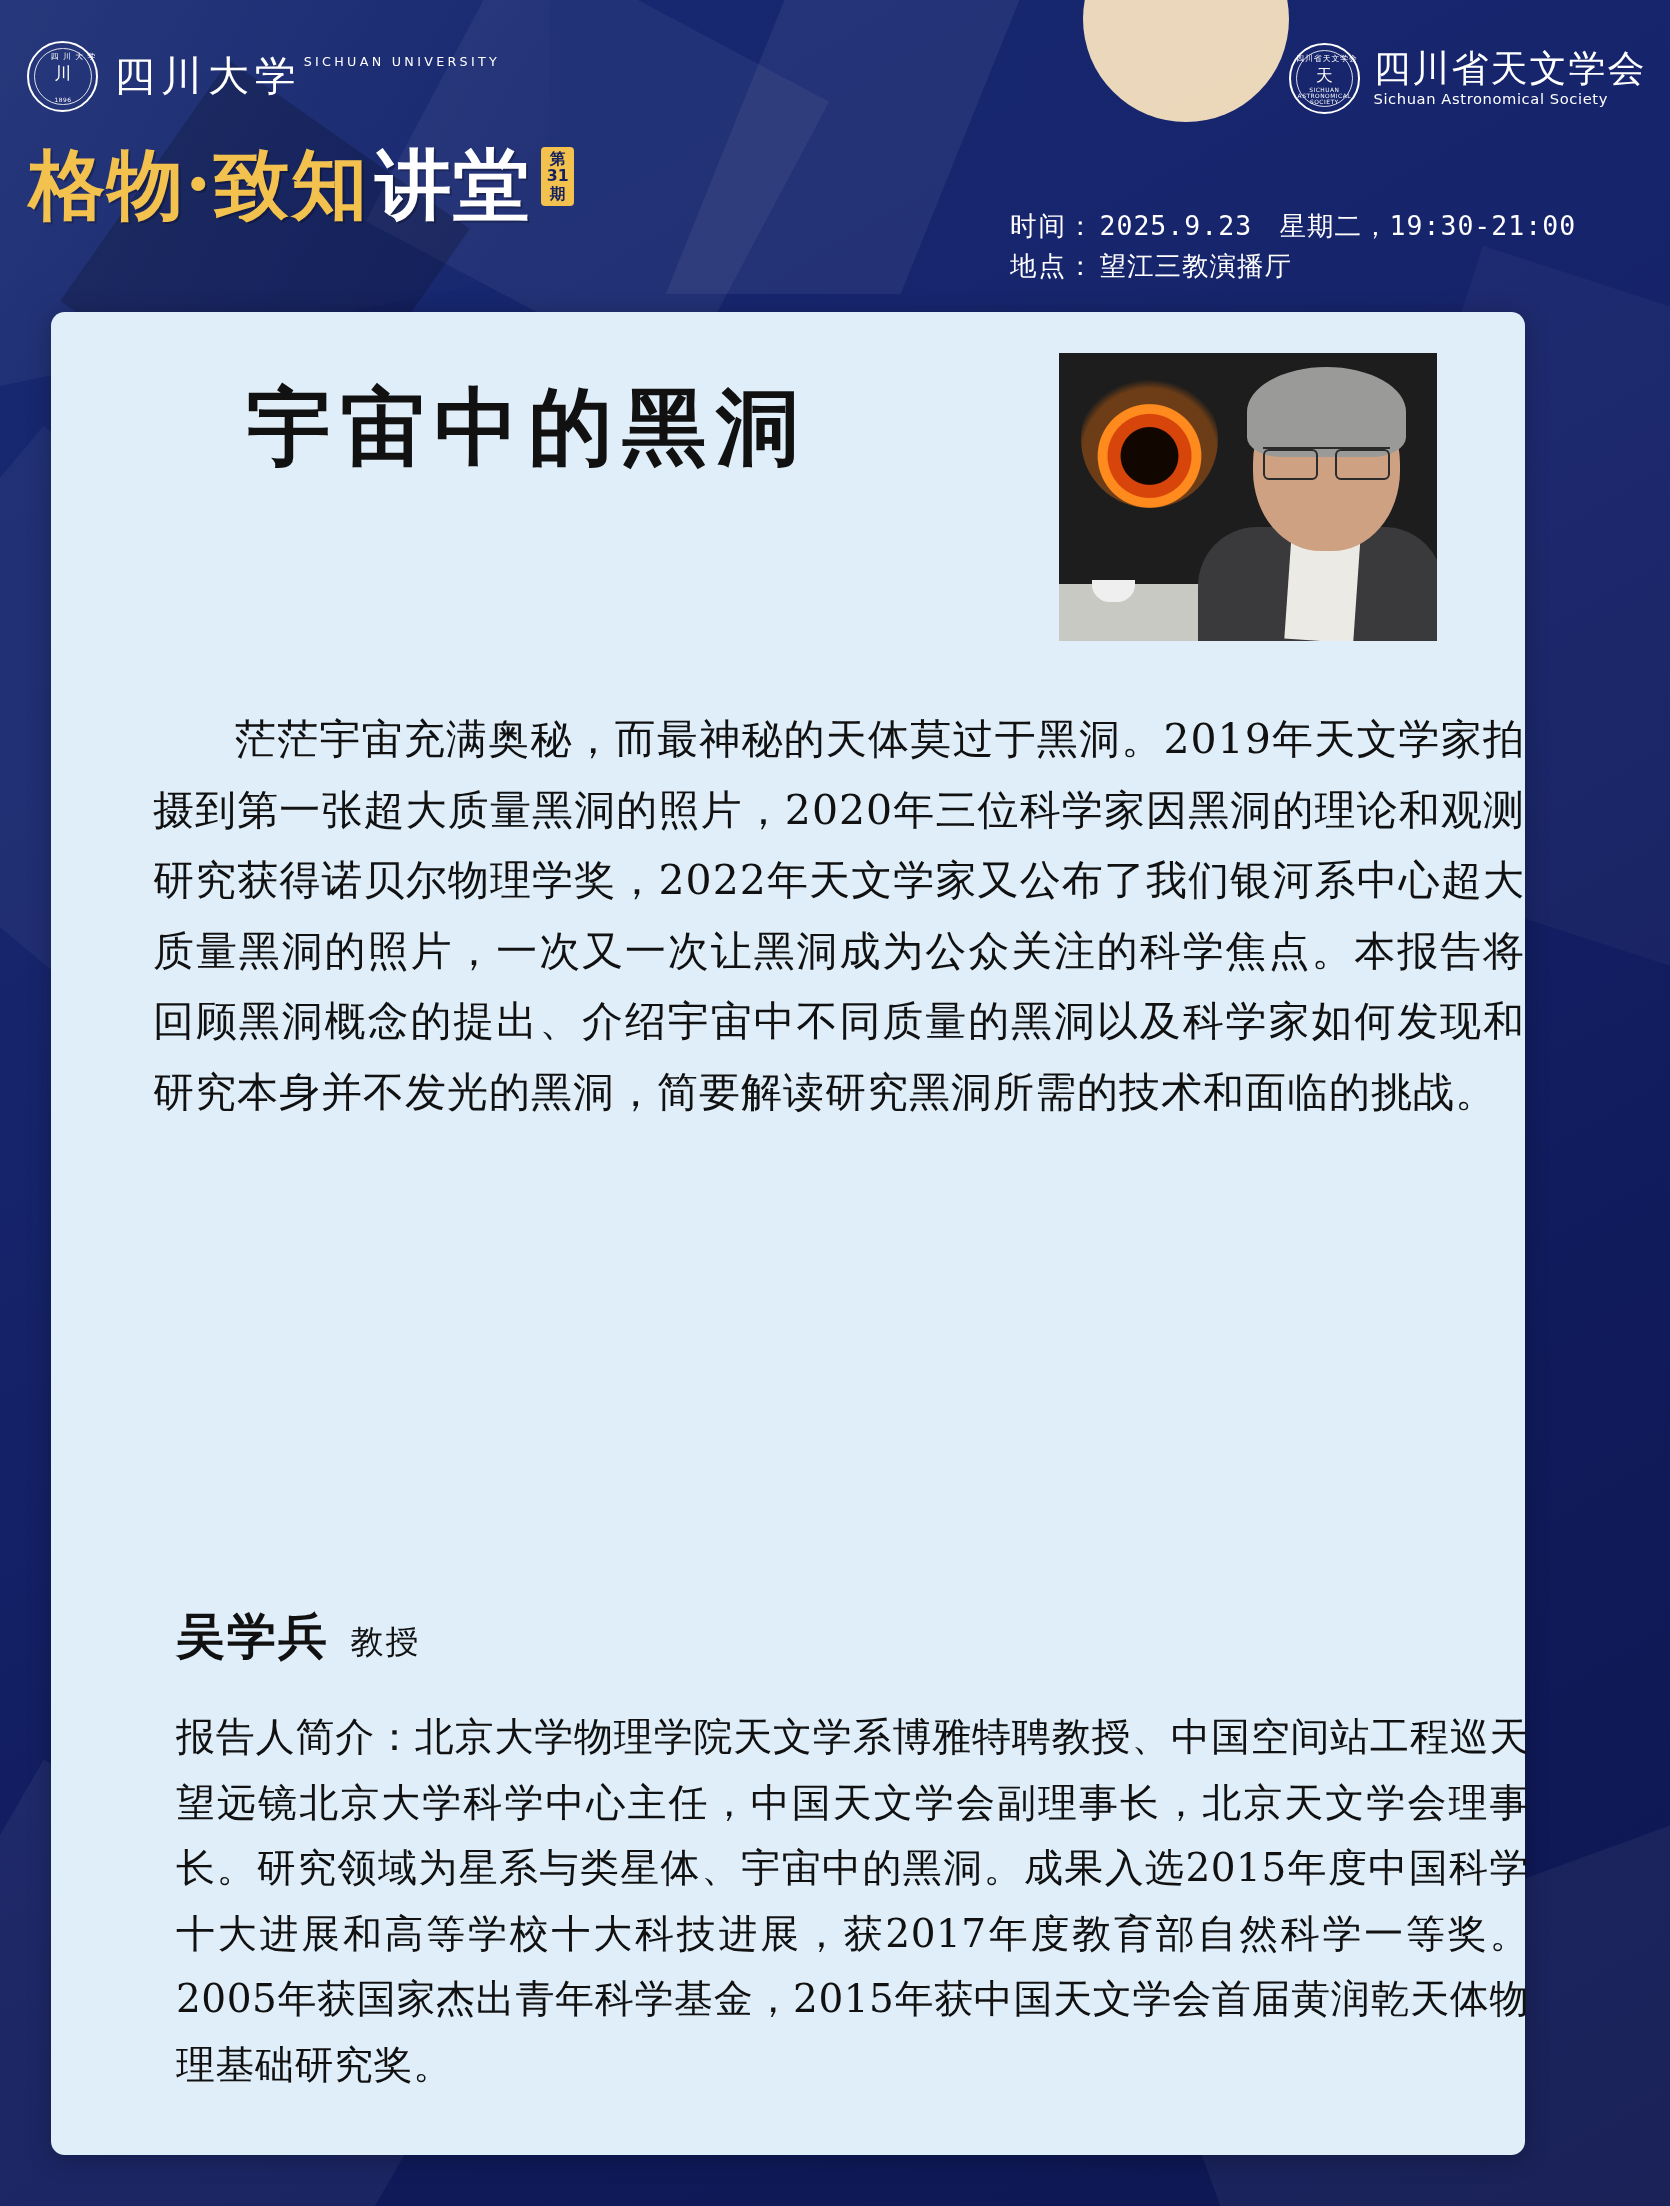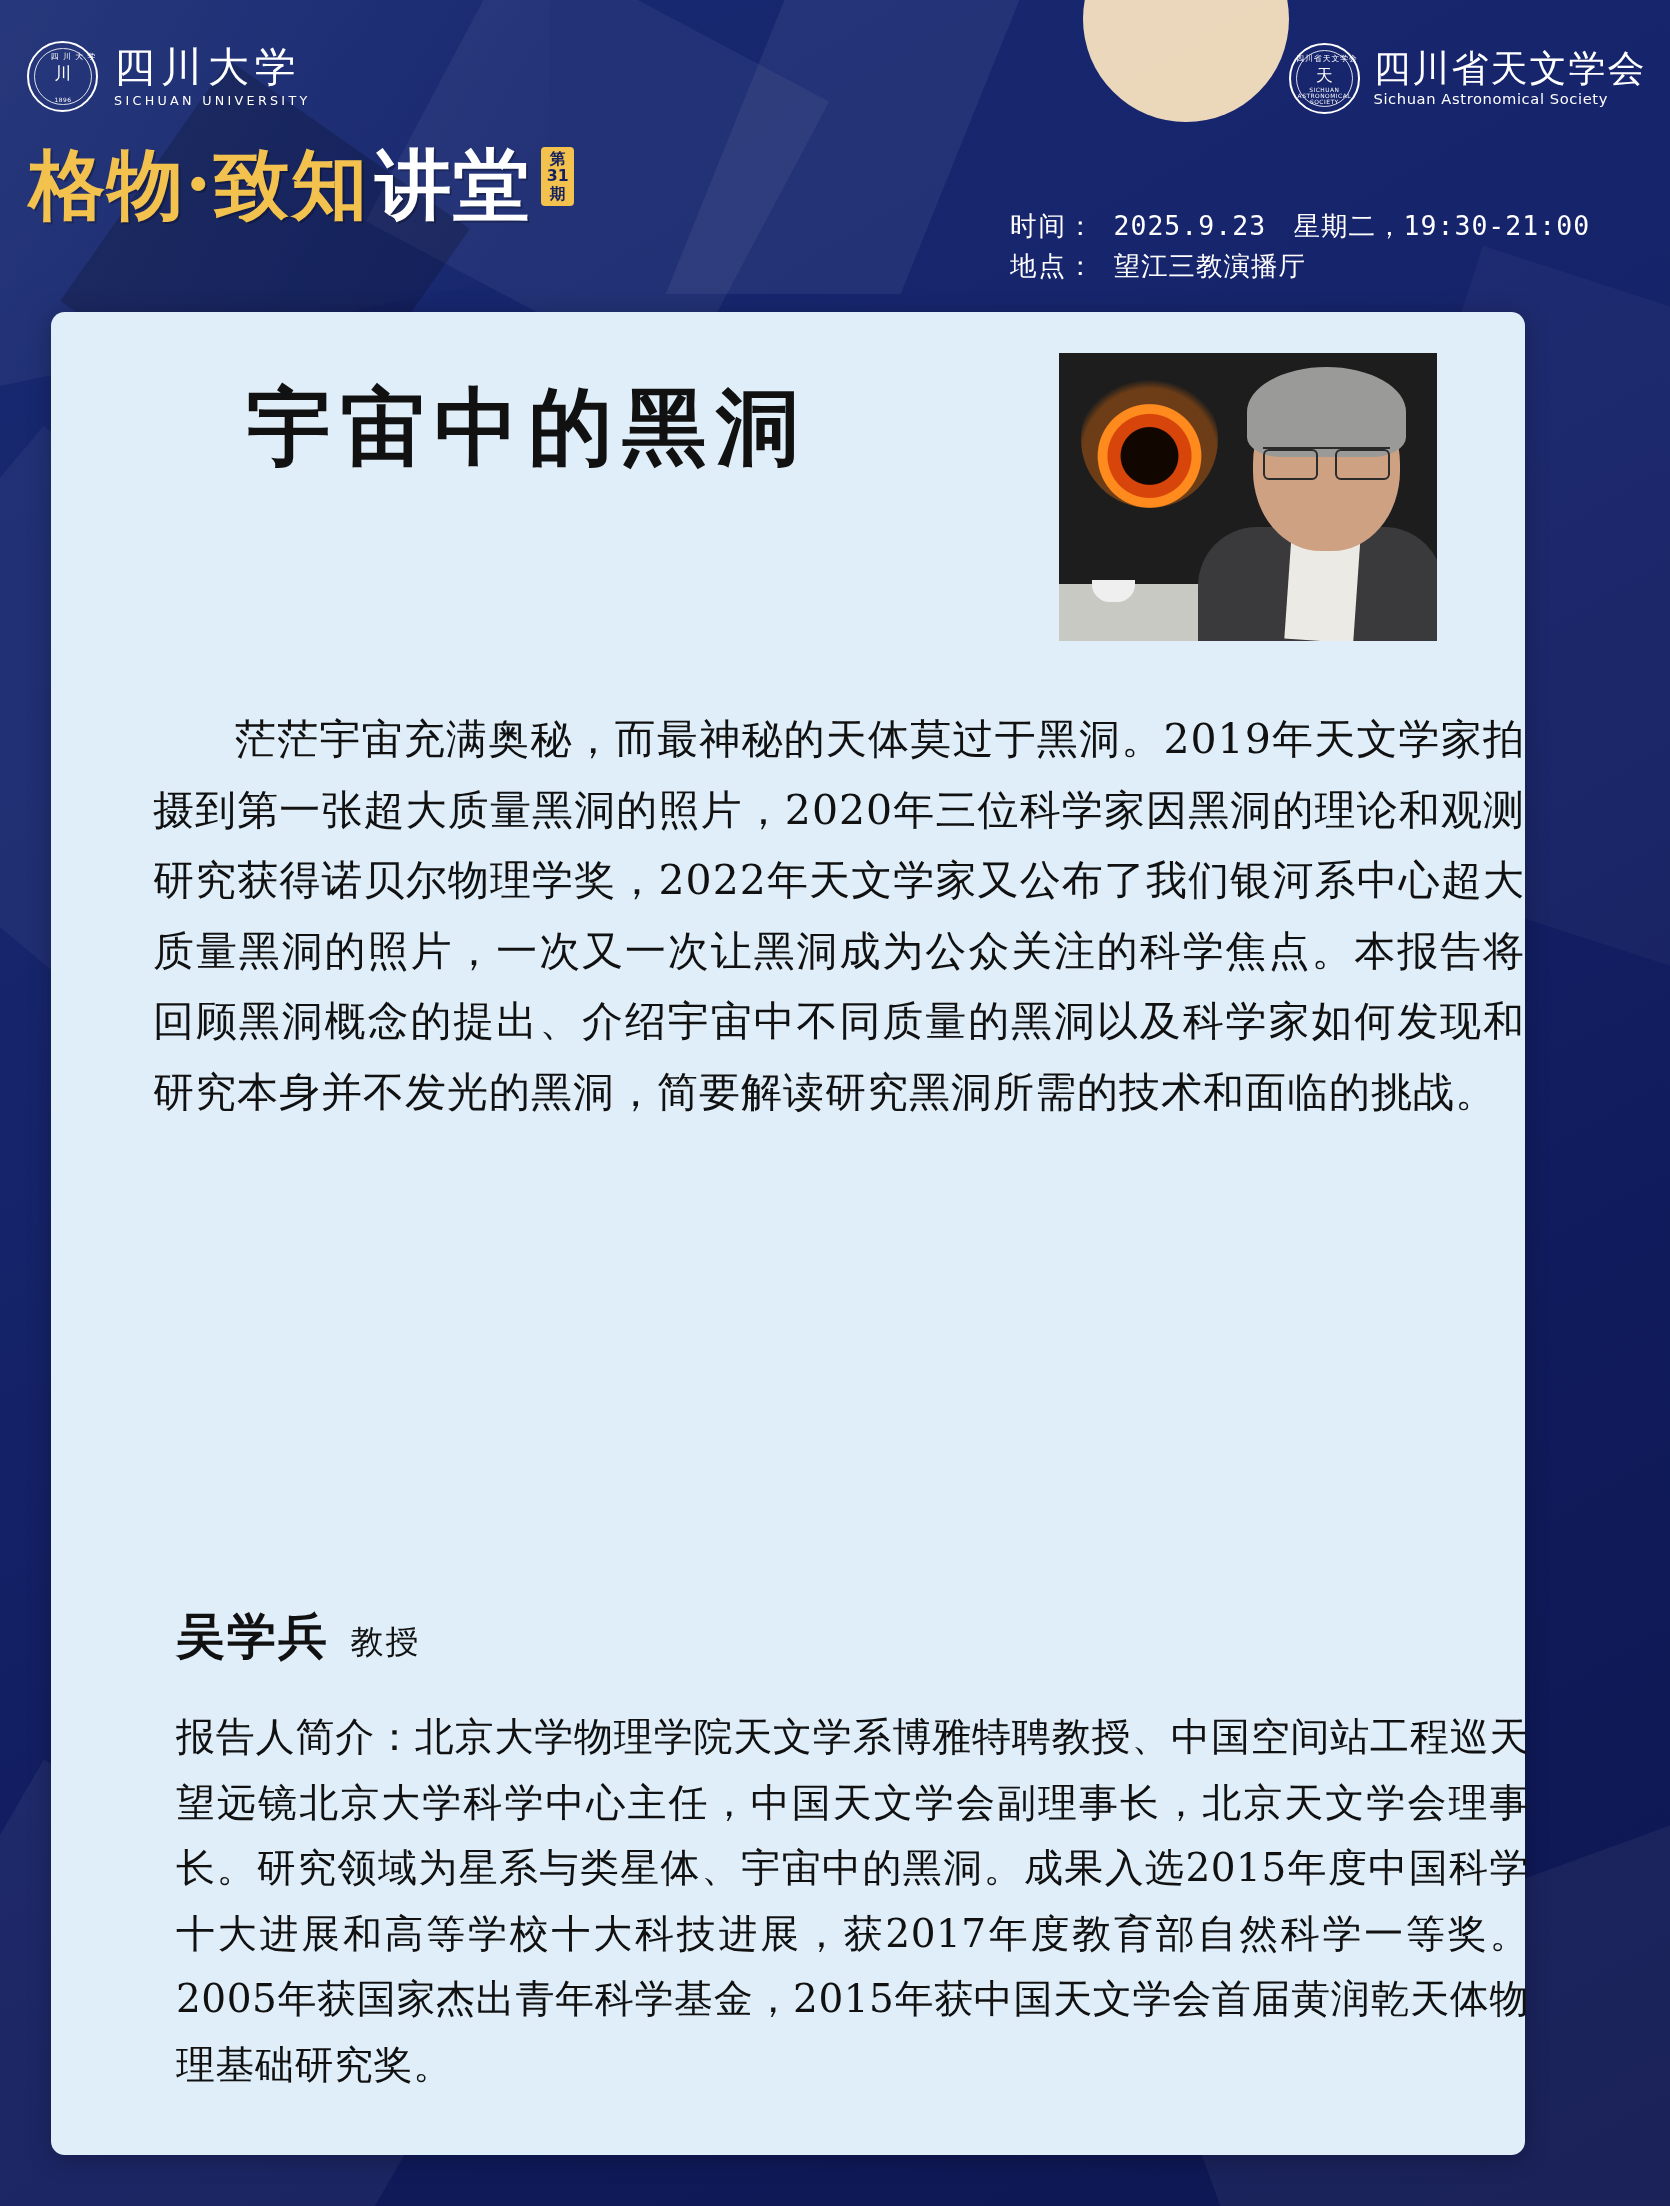--- a/index.html
+++ b/index.html
@@ -132,21 +132,21 @@
   .seal-txt-bot {
     position: absolute;
     bottom: 6.9px; left: 0; right: 0;
     text-align: center;
     font-size: 5.9px;
     color: #fff;
     letter-spacing: 0.5px;
   }
   .logo-scu-words {
     display: flex;
-    flex-direction: column;
+    flex-direction: row;
     gap: 2px;
   }
   .logo-scu-cn {
     font-size: 41px;
     color: #ffffff;
     letter-spacing: 5.9px;
     font-family: "DejaVu Serif", "Liberation Serif", serif;
     line-height: 1.1;
   }
   .logo-scu-en {
@@ -224,21 +224,21 @@
     position: absolute;
     top: 206px; left: 1010px;
     color: #ffffff;
     font-size: 26.5px;
     line-height: 1.5;
     letter-spacing: 1px;
     font-family: "DejaVu Sans Mono", "Liberation Mono", monospace;
   }
   .meta-line {
     display: flex;
-    gap: 18px;
+    gap: 4px;
     white-space: nowrap;
   }
   .meta-label { letter-spacing: 2px; }
   .meta-value { letter-spacing: 1px; }
 
   
   .card {
     position: absolute;
     z-index: 4;
     top: 312px;

